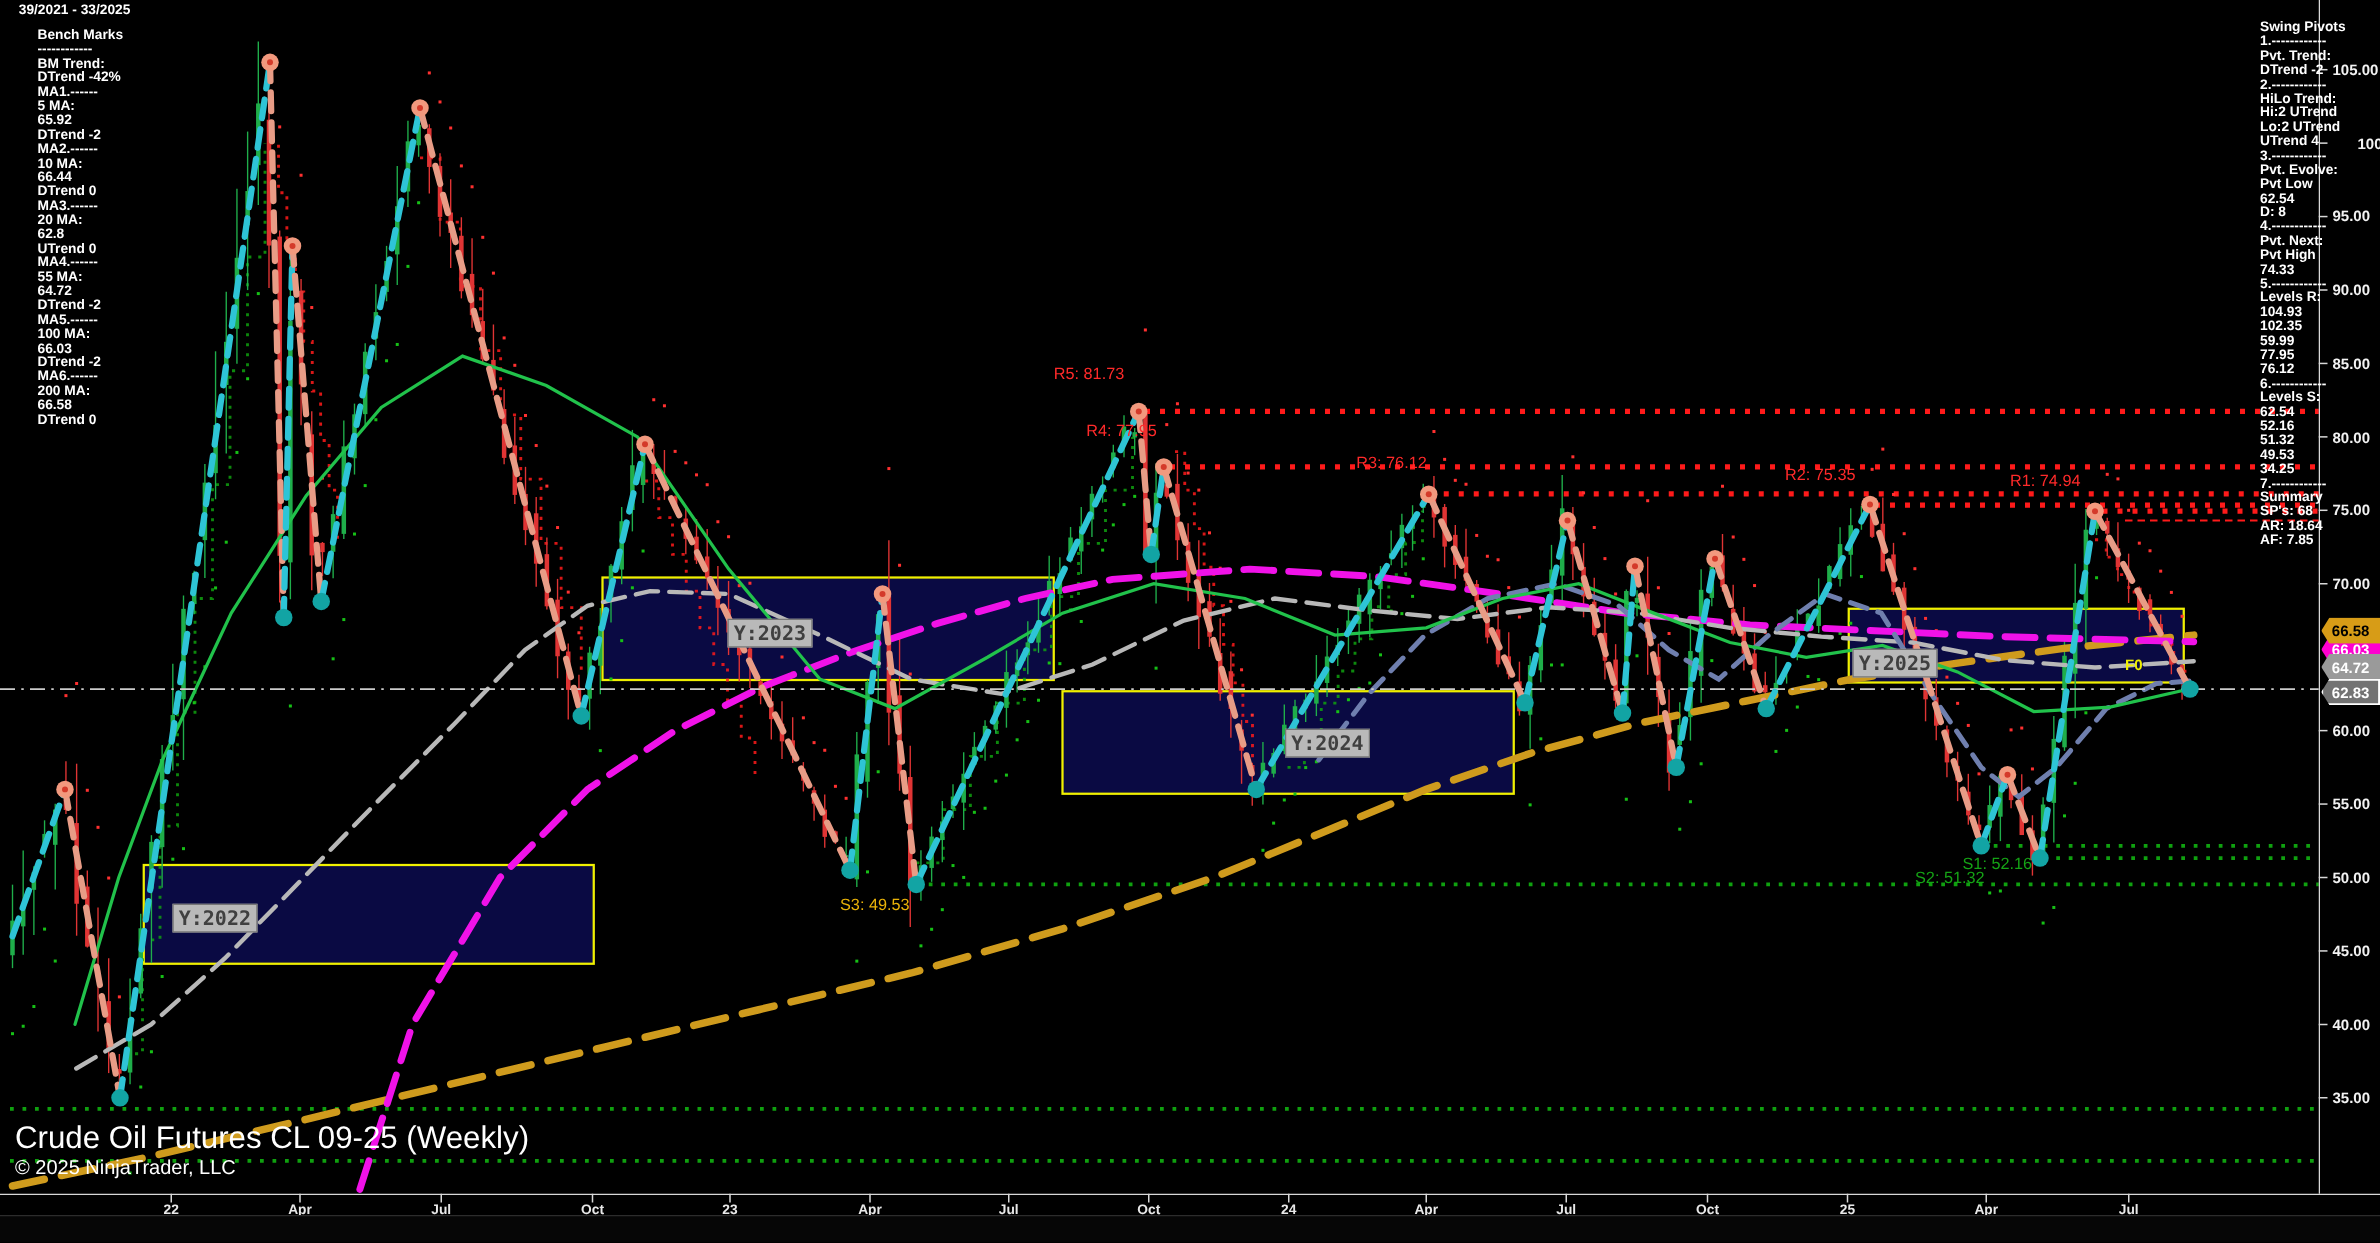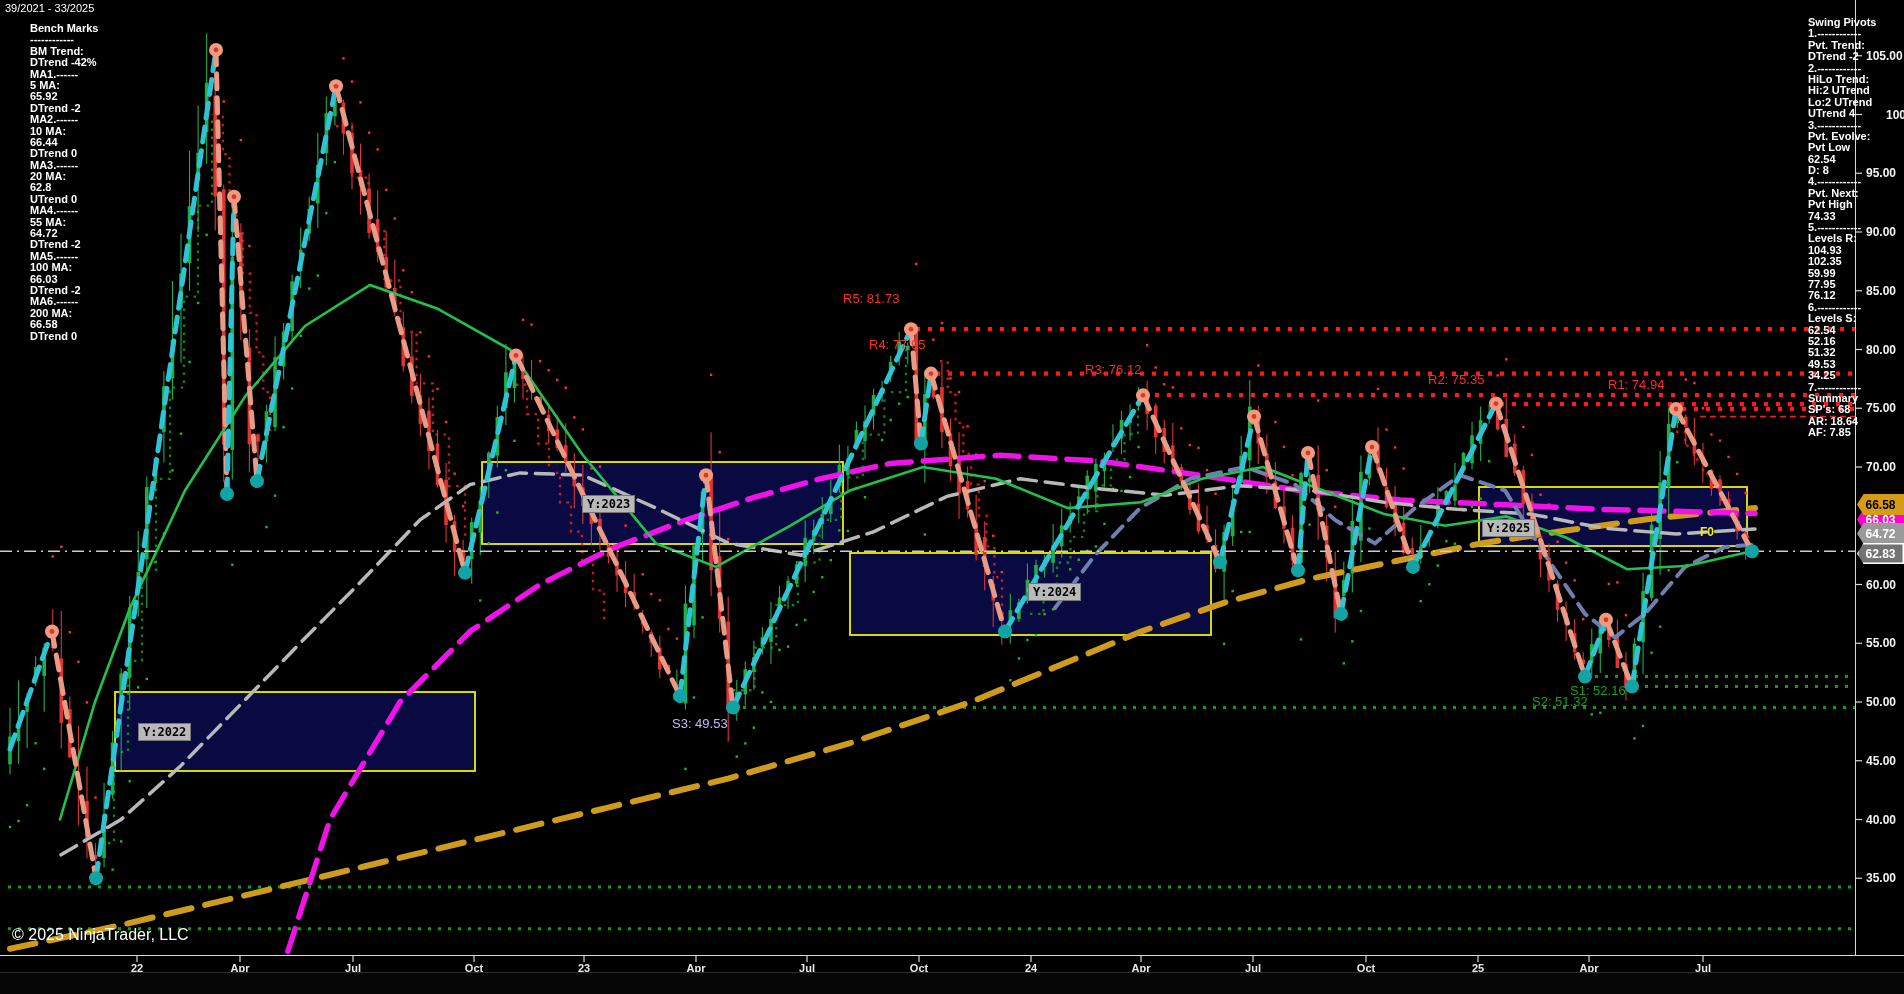--- a/index.html
+++ b/index.html
@@ -2,31 +2,31 @@
 <html><head>
 <meta charset="utf-8">
 <style>
   html,body{margin:0;padding:0;background:#000;}
   #app{position:relative;width:1904px;height:994px;background:#000;overflow:hidden;
        font-family:"Liberation Sans",sans-serif;}
   svg{position:absolute;left:0;top:0;}
   .ovl{position:absolute;white-space:pre;line-height:1;}
   .panel{position:absolute;color:#fff;font-size:11px;font-weight:700;margin-left:20px;}
   .panel div{height:11.4px;}
-  #range-label{left:5px;top:3px;color:#fff;font-size:11px;font-weight:400;}
+  #range-label{left:15px;top:3px;color:#fff;font-size:11px;font-weight:700;}
   #bench-panel{left:10px;top:22px;}
   #pivot-panel{left:1788px;top:16px;}
   .pxlabel{position:absolute;color:#f2f2f2;font-size:12px;font-weight:700;}
   .tlabel{position:absolute;color:#e8e8e8;font-size:11px;font-weight:600;transform:translateX(-50%);}
   .tag{position:absolute;left:1857px;width:47px;height:21px;display:flex;align-items:center;
        justify-content:center;font-size:12px;font-weight:700;
        clip-path:polygon(0 50%,14% 0,100% 0,100% 100%,14% 100%);}
   .lvl{position:absolute;font-size:13px;font-weight:400;}
-  .ychip{position:absolute;background:#b9b9b9;border:1px solid #777;color:#000000;
-         font-family:"DejaVu Sans Mono",monospace;font-size:12px;font-weight:700;padding:1px 4px;}
+  .ychip{position:absolute;background:#b9b9b9;border:1px solid #777;color:#404040;
+         font-family:"DejaVu Sans Mono",monospace;font-size:16px;font-weight:700;padding:1px 4px;}
   #f0{position:absolute;color:#f0f000;font-size:12px;font-weight:700;}
   #title{position:absolute;left:12px;top:896px;color:#fff;font-size:25px;font-weight:400;}
   #copyright{position:absolute;left:12px;top:926px;color:#fff;font-size:16px;font-weight:400;}
   #statusbar{position:absolute;left:0;top:972px;width:1904px;height:22px;background:#060606;
              border-top:1px solid #2c2c2c;}
 </style>
 </head>
 <body>
 
 <div id="app">
@@ -898,32 +898,33 @@
       <div class="tag" style="top: 494px; background: rgb(215, 156, 23); color: rgb(0, 0, 0); z-index: 2;">66.58</div>
       <div class="tag" style="top: 523px; background: rgb(154, 154, 154); color: rgb(255, 255, 255); z-index: 3;">64.72</div>
       <div class="tag" style="top: 543px; background: #737373; color: rgb(255, 255, 255); z-index: 4; box-shadow: rgb(255, 255, 255) 0px 0px 0px 1.5px inset;">62.83</div>
     </div>
   <div id="levels">
       <div class="lvl" style="left: 843px; top: 291px; color: rgb(255, 42, 42);">R5: 81.73</div>
       <div class="lvl" style="left: 869px; top: 337px; color: rgb(255, 42, 42);">R4: 77.95</div>
       <div class="lvl" style="left: 1085px; top: 362px; color: rgb(255, 42, 42);">R3: 76.12</div>
       <div class="lvl" style="left: 1428px; top: 372px; color: rgb(255, 42, 42);">R2: 75.35</div>
       <div class="lvl" style="left: 1608px; top: 377px; color: rgb(255, 42, 42);">R1: 74.94</div>
-      <div class="lvl" style="left: 672px; top: 716px; color: #c4b5fd;">S3: 49.53</div>
+      <div class="lvl" style="left: 672px; top: 716px; color: #eab308;">S3: 49.53</div>
       <div class="lvl" style="left: 1570px; top: 683px; color: rgb(21, 163, 21);">S1: 52.16</div>
       <div class="lvl" style="left: 1532px; top: 694px; color: rgb(21, 163, 21);">S2: 51.32</div>
     </div>
   <div id="ychips">
       <div class="ychip" style="left: 138px; top: 723px;">Y:2022</div>
       <div class="ychip" style="left: 582px; top: 495px;">Y:2023</div>
       <div class="ychip" style="left: 1028px; top: 583px;">Y:2024</div>
       <div class="ychip" style="left: 1482px; top: 519px;">Y:2025</div>
     </div>
 
   <div id="f0" style="left: 1700px; top: 525px;">F0</div>
 
+  <div id="title">Crude Oil Futures CL 09-25 (Weekly)</div>
   <div id="copyright">© 2025 NinjaTrader, LLC</div>
 
   <div id="statusbar">
     
     
   </div>
 </div>
 
 </body></html>

